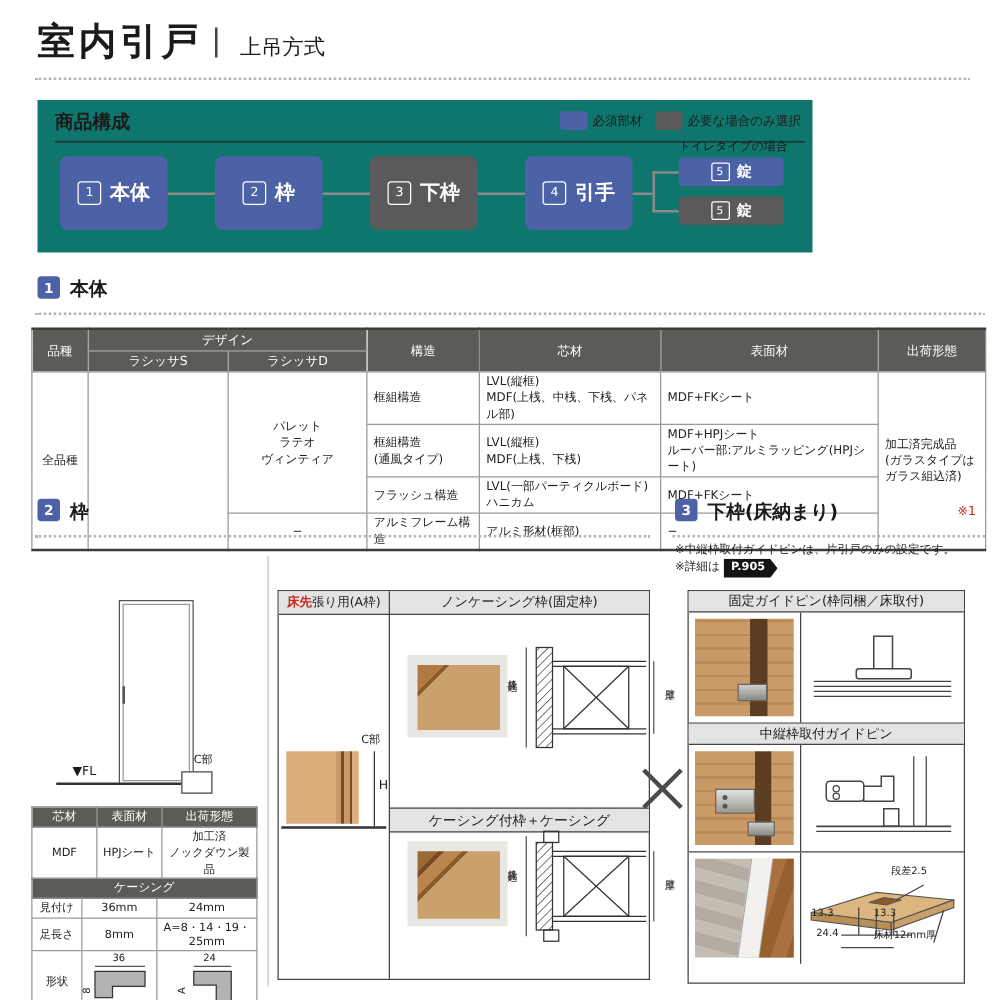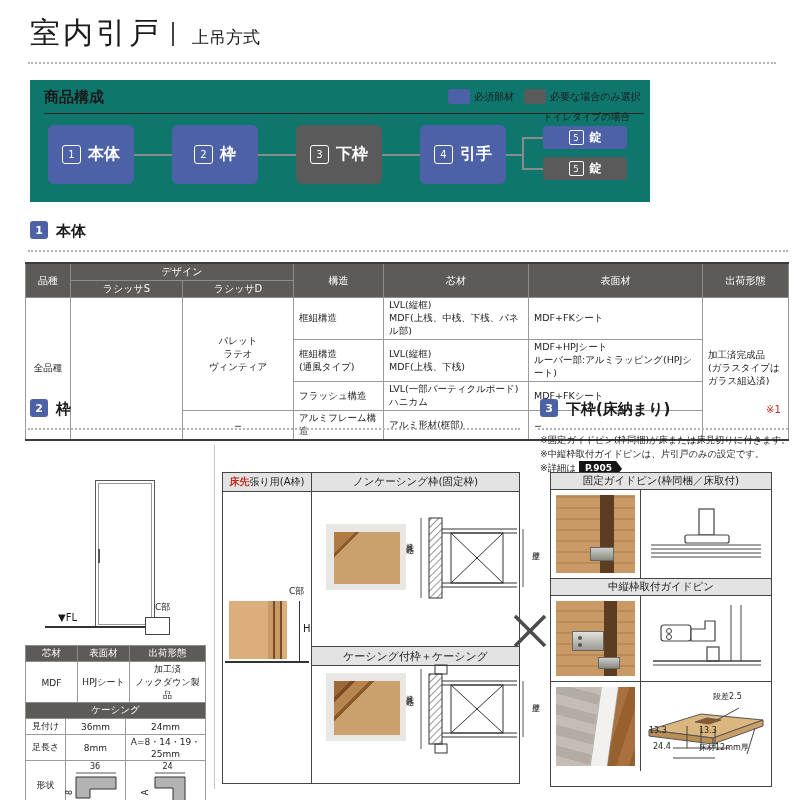--- a/index.html
+++ b/index.html
@@ -49,21 +49,21 @@
   .photo{width:90px;border-right:1px solid #444;padding:5px;box-sizing:border-box;flex:none;position:relative;}
   .diag{flex:1;position:relative;display:flex;align-items:center;justify-content:center;}
   .woodfloor{width:100%;height:100%;position:relative;overflow:hidden;background:repeating-linear-gradient(0deg,#c99a66 0 9px,#ba8b58 9px 11px);}
   .lbl8{position:absolute;font-size:8px;color:#222;}
 </style>
 </head>
 <body>
 
 <div id="page">
 
-  <div class="abs" style="left:30px;top:13px;font-size:30px;font-weight:normal;letter-spacing:3px;">室内引戸</div>
+  <div class="abs" style="left:30px;top:13px;font-size:30px;font-weight:bold;letter-spacing:3px;">室内引戸</div>
   <div class="abs" style="left:172px;top:22px;width:2px;height:24px;background:#444;"></div>
   <div class="abs" style="left:192px;top:26px;font-size:17px;">上吊方式</div>
   <div class="abs dotted" style="left:28px;width:748px;top:62px;"></div>
 
   <div id="comp" class="abs" style="left:30px;top:80px;width:620px;height:122px;">
     <div class="abs" style="left:14px;top:8px;font-size:15px;font-weight:bold;">商品構成</div>
     <div class="abs" style="left:14px;right:6px;top:33px;border-top:1.5px solid #222;"></div>
     <div class="abs" style="left:418px;top:9px;display:flex;align-items:center;gap:4px;">
       <span class="swatch blue"></span>
       <span style="font-size:10px;">必須部材</span>
@@ -323,21 +323,20 @@
     <line x1="4" y1="4" x2="34" y2="34" stroke="#4a4a4a" stroke-width="3.5"></line>
     <line x1="34" y1="4" x2="4" y2="34" stroke="#4a4a4a" stroke-width="3.5"></line>
   </svg>
 
   <div class="abs badge" style="left:540px;top:399px;">3</div>
   <div class="abs sec-title" style="left:566px;top:400px;">下枠(床納まり)</div>
   <div class="abs red" style="left:766px;top:404px;font-size:10px;">※1</div>
   <div class="abs dotted" style="left:538px;width:250px;top:428px;"></div>
 
   <div class="abs note" style="left:540px;top:433px;width:252px;">
-    <div>※固定ガイドピン(枠同梱)が床または床見切りに付きます。</div>
     <div>※中縦枠取付ガイドピンは、片引戸のみの設定です。</div>
     <div><span>※詳細は</span>
       <span class="ptag">P.905</span>
     </div>
   </div>
 
   <div id="detailbox" class="abs" style="left:550px;top:472px;width:220px;height:313px;">
     <div class="rh">固定ガイドピン(枠同梱／床取付)</div>
     <div class="rc" style="height:88px;">
       <div class="photo">

